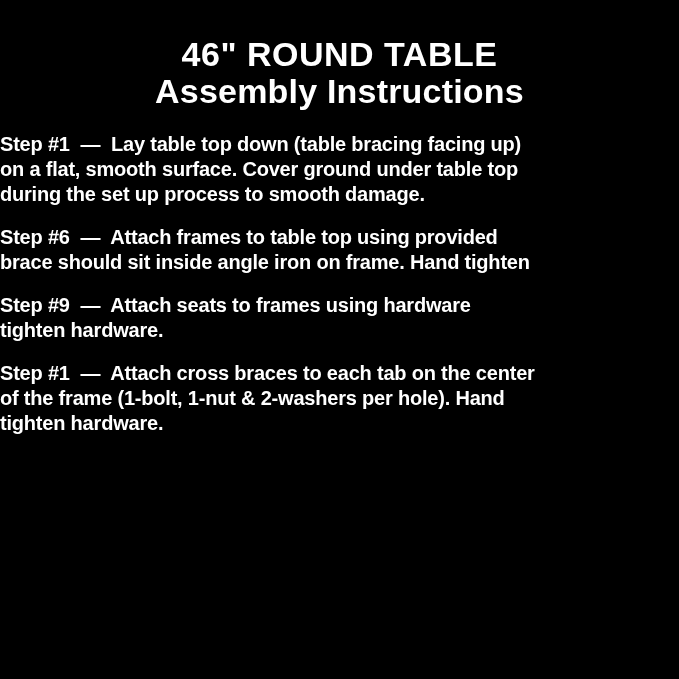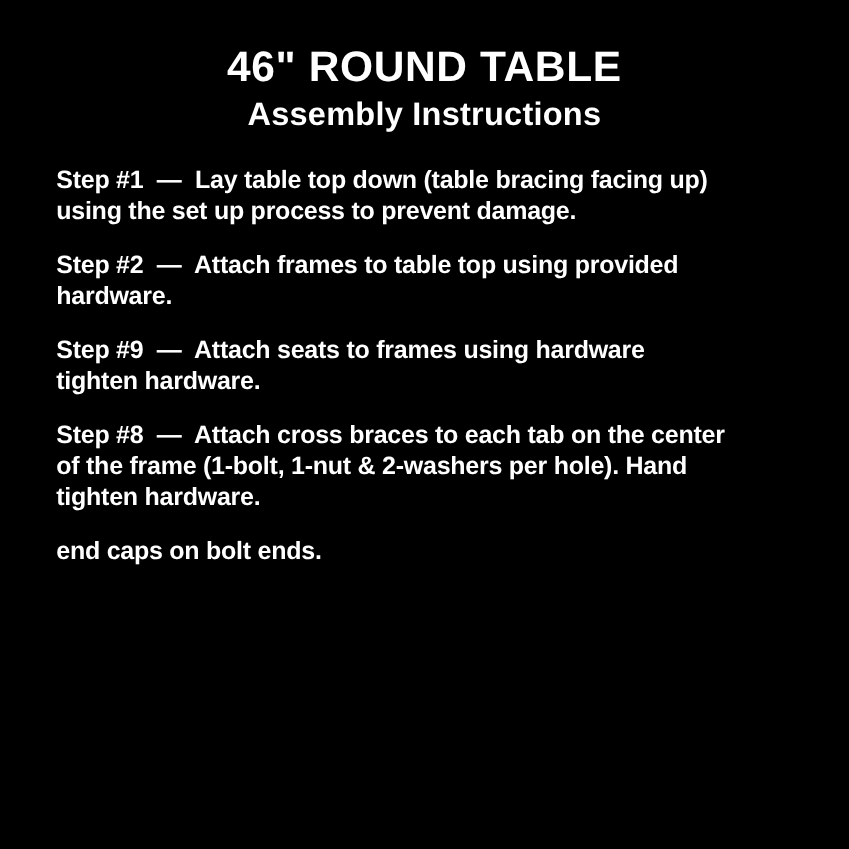--- a/index.html
+++ b/index.html
@@ -18,28 +18,27 @@
     padding-top: 34px;
   }
   .title {
     text-align: center;
     font-size: 34px;
     line-height: 41px;
     letter-spacing: 0.5px;
   }
   .subtitle {
     text-align: center;
-    font-size: 26px;
+    font-size: 34px;
     line-height: 30px;
     margin-top: 1px;
     letter-spacing: 0.2px;
   }
   .steps {
     margin-top: 26px;
-    padding-left: 45px;
     padding-right: 20px;
   }
   .step {
     margin-bottom: 18px;
   }
   .line {
     font-size: 20px;
     line-height: 25px;
     letter-spacing: -0.2px;
     white-space: pre;
@@ -50,38 +49,38 @@
 
 <div class="poster">
 
   <div class="title">46" ROUND TABLE</div>
   <div class="subtitle">Assembly Instructions</div>
 
   <div class="steps">
 
     <div class="step">
       <div class="line">Step #1  —  Lay table top down (table bracing facing up)</div>
-      <div class="line">using the set up process to prevent damage.</div>
+      <div class="line">on a flat, smooth surface. Cover ground under table top</div>
+      <div class="line">during the set up process to smooth damage.</div>
     </div>
 
     <div class="step">
-      <div class="line">Step #2  —  Attach frames to table top using provided</div>
-      <div class="line">hardware.</div>
+      <div class="line">Step #6  —  Attach frames to table top using provided</div>
+      <div class="line">brace should sit inside angle iron on frame. Hand tighten</div>
     </div>
 
     <div class="step">
       <div class="line">Step #9  —  Attach seats to frames using hardware</div>
       <div class="line">tighten hardware.</div>
     </div>
 
     <div class="step">
-      <div class="line">Step #8  —  Attach cross braces to each tab on the center</div>
+      <div class="line">Step #1  —  Attach cross braces to each tab on the center</div>
       <div class="line">of the frame (1-bolt, 1-nut &amp; 2-washers per hole). Hand</div>
       <div class="line">tighten hardware.</div>
     </div>
 
 
     <div class="step">
-      <div class="line">end caps on bolt ends.</div>
     </div>
 
   </div>
 </div>
 
 </body></html>

